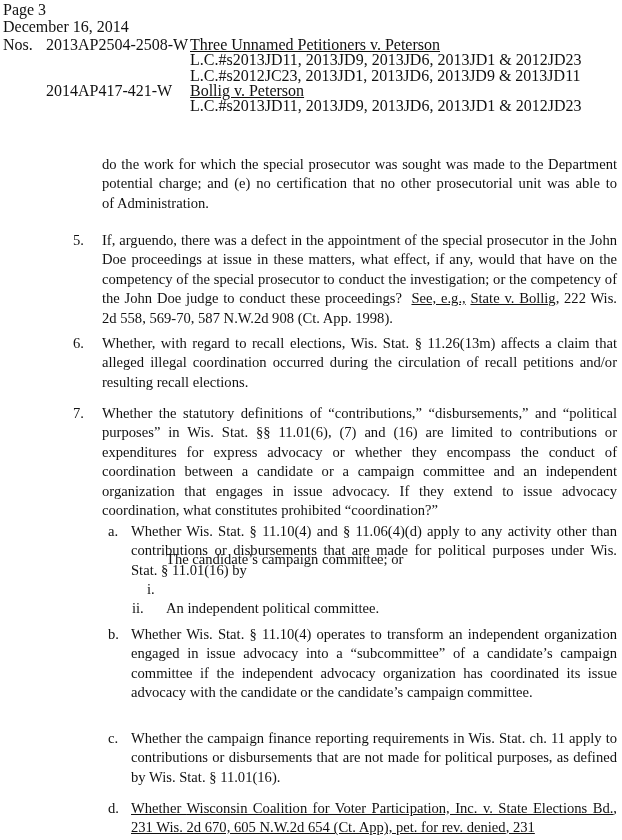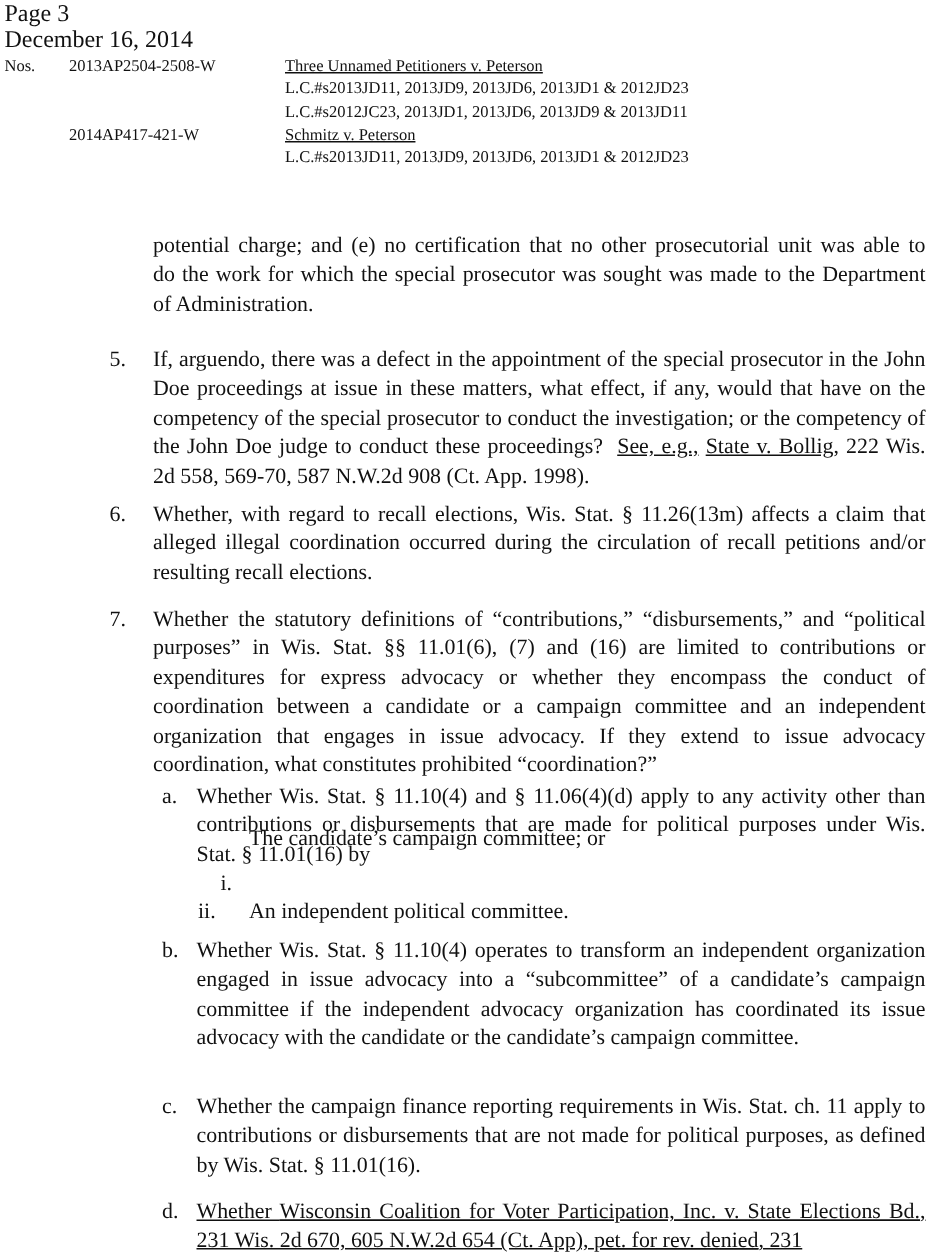--- a/index.html
+++ b/index.html
@@ -3,21 +3,21 @@
 <meta charset="utf-8">
 <style>
   html, body { margin: 0; padding: 0; background: #ffffff; }
   body {
     width: 622px; height: 840px; overflow: hidden; position: relative;
     font-family: "Liberation Serif", "DejaVu Serif", serif;
     color: #111111;
   }
   .page-header { position: absolute; left: 3px; top: 1px; }
   .hdr-line { font-size: 16px; line-height: 17px; }
-  .nos-table { position: absolute; left: 3px; top: 37px; font-size: 11px; line-height: 15.3px; }
+  .nos-table { position: absolute; left: 3px; top: 37px; font-size: 16px; line-height: 15.3px; }
   .nos-row { display: flex; }
   .nos-label { width: 43px; }
   .nos-docket { width: 144px; }
   .nos-case { }
   .u { text-decoration: underline; }
   .body-text { position: absolute; left: 0; right: 0; top: 0; font-size: 14.6px; line-height: 19.4px; }
   .block { position: absolute; text-align: justify; }
   .num { position: absolute; }
   .just-last { text-align-last: justify; }
 </style>
@@ -41,34 +41,34 @@
     <span class="nos-case">L.C.#s2013JD11, 2013JD9, 2013JD6, 2013JD1 &amp; 2012JD23</span>
   </div>
   <div class="nos-row">
     <span class="nos-label"></span>
       <span class="nos-docket"></span>
     <span class="nos-case">L.C.#s2012JC23, 2013JD1, 2013JD6, 2013JD9 &amp; 2013JD11</span>
   </div>
   <div class="nos-row">
     <span class="nos-label"></span>
     <span class="nos-docket">2014AP417-421-W</span>
-    <span class="nos-case u">Schmitz v. Peterson</span>
+    <span class="nos-case u">Bollig v. Peterson</span>
   </div>
   <div class="nos-row">
     <span class="nos-label"></span>
       <span class="nos-docket"></span>
     <span class="nos-case">L.C.#s2013JD11, 2013JD9, 2013JD6, 2013JD1 &amp; 2012JD23</span>
   </div>
 </div>
 
 <div class="body-text">
 
   <div class="block" style="left:102px; width:515px; top:155px;">
+    <div class="just-last">do the work for which the special prosecutor was sought was made to the Department</div>
     <div class="just-last">potential charge; and (e) no certification that no other prosecutorial unit was able to</div>
-    <div class="just-last">do the work for which the special prosecutor was sought was made to the Department</div>
     <div>of Administration.</div>
   </div>
 
   <span class="num" style="left:73px; top:231px;">5.</span>
   <div class="block" style="left:102px; width:515px; top:231px;">
     <span>If, arguendo, there was a defect in the appointment of the special prosecutor in the John Doe proceedings at issue in these matters, what effect, if any, would that have on the competency of the special prosecutor to conduct the investigation; or the competency of the John Doe judge to conduct these proceedings?</span>&nbsp; <span class="u">See, e.g.,</span> <span class="u">State v. Bollig</span><span>, 222 Wis. 2d 558, 569-70, 587 N.W.2d 908 (Ct. App. 1998).</span>
   </div>
 
   <span class="num" style="left:73px; top:334px;">6.</span>
   <div class="block" style="left:102px; width:515px; top:334px;">

